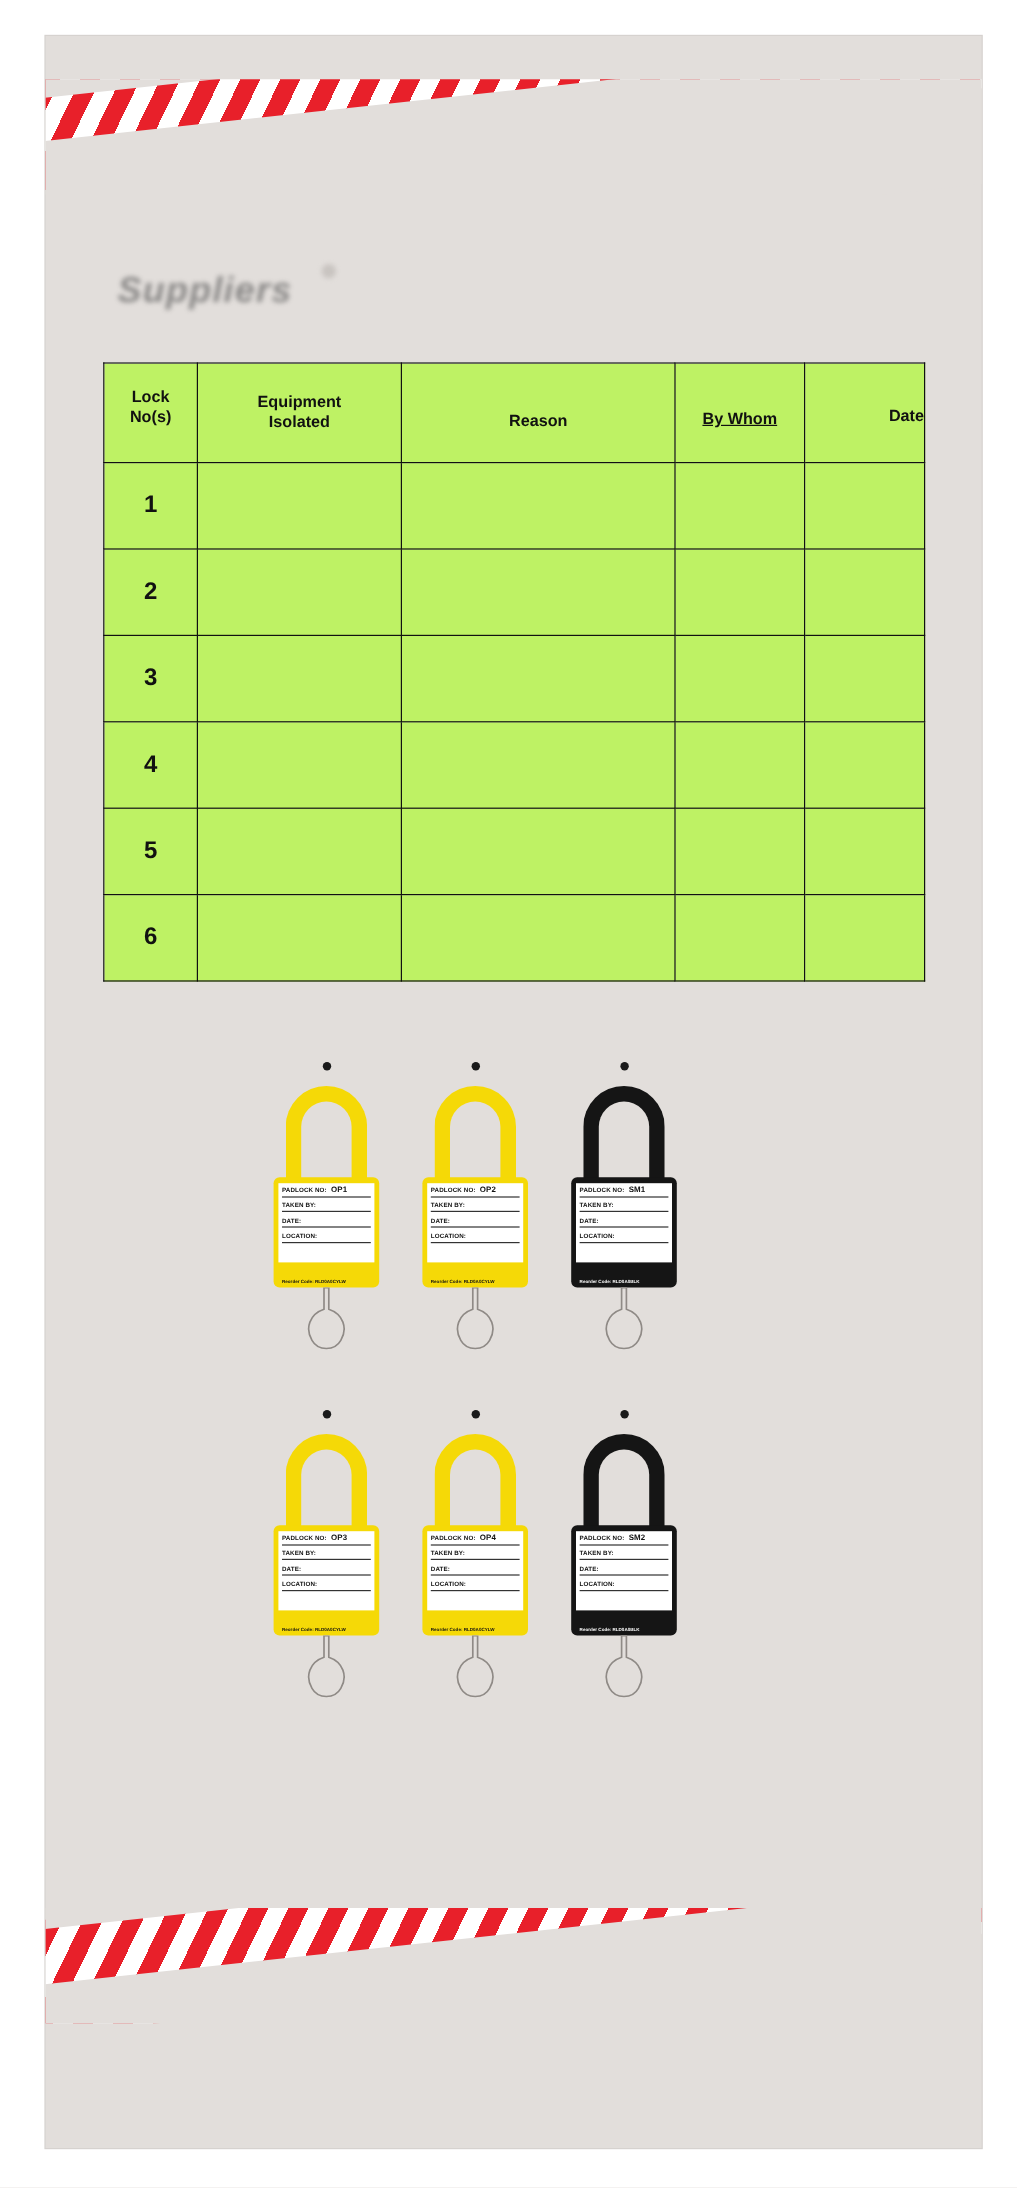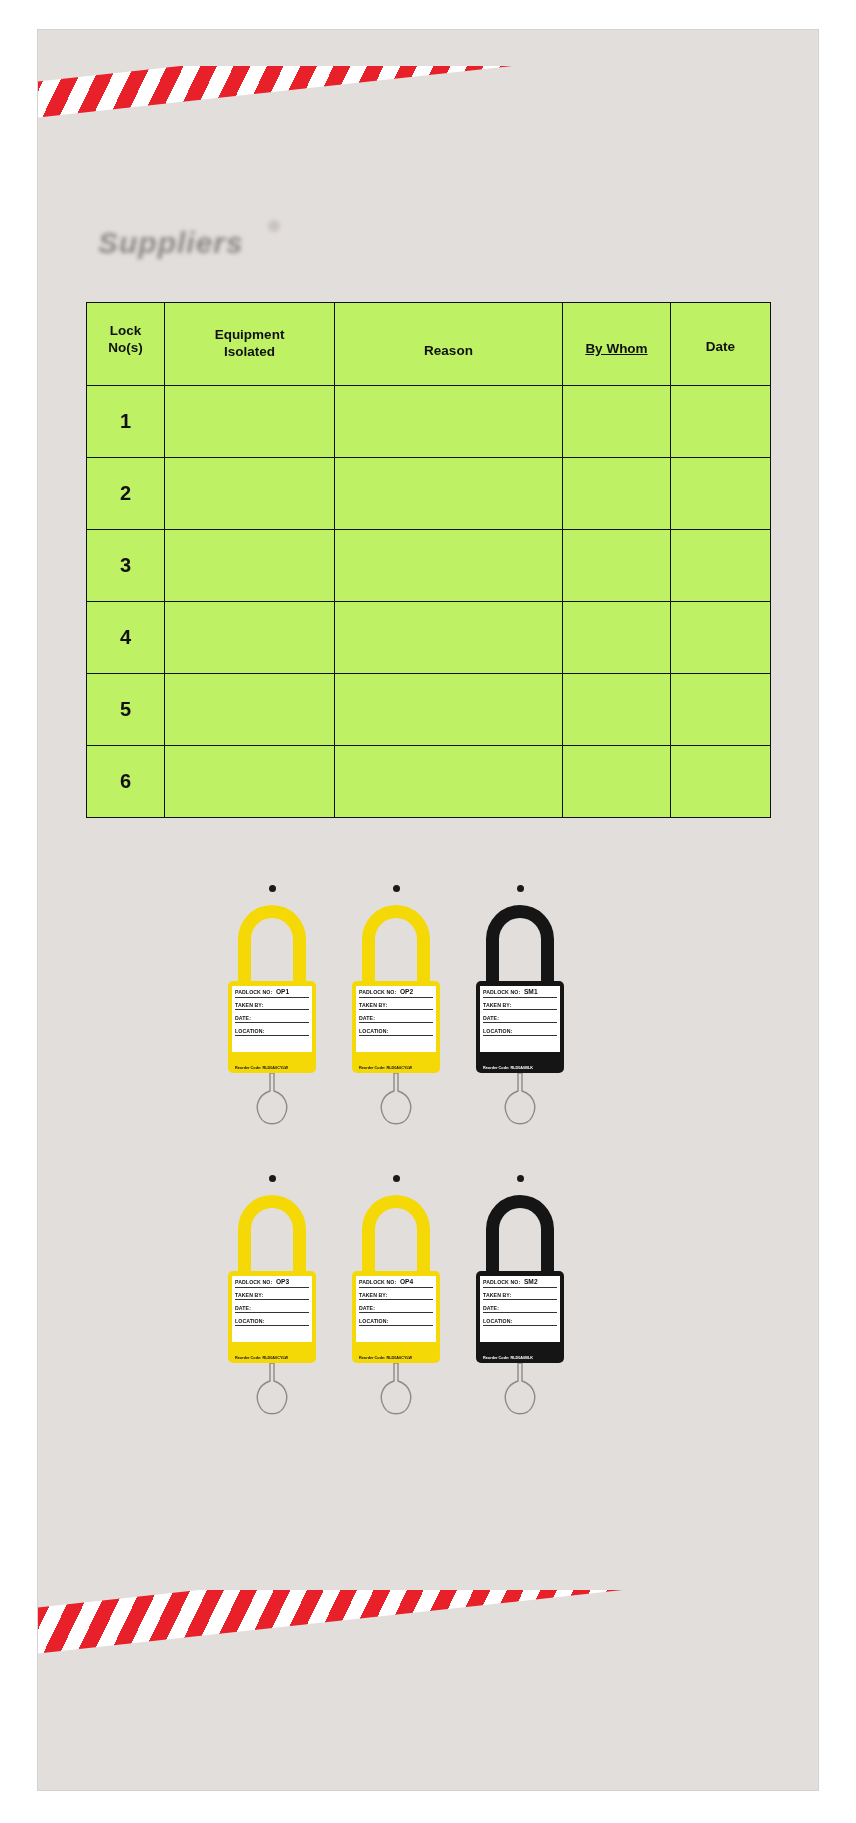--- a/index.html
+++ b/index.html
@@ -99,21 +99,21 @@
   .tbl td.num{
     text-align:center;
     font-size:20px;
     font-weight:bold;
     color:#111;
   }
   .th-lock{ vertical-align:bottom; padding-bottom:8px !important; }
   .th-eq{ vertical-align:middle;margin-left:12px; }
   .th-reason{ vertical-align:top; padding-top:14px !important; }
   .th-whom{ vertical-align:top; padding-top:10px !important;text-decoration:underline; }
-  .th-date{ vertical-align:top; padding-top:6px !important; }
+  .th-date{ vertical-align:top; padding-top:6px !important;text-align:right; }
 
   
   .locks{
     position:absolute; left:0; top:855px; width:780px;
   }
   .lock-row{ position:relative; height:290px; }
   .lock{
     position:absolute;
     width:136px; height:280px;
   }

